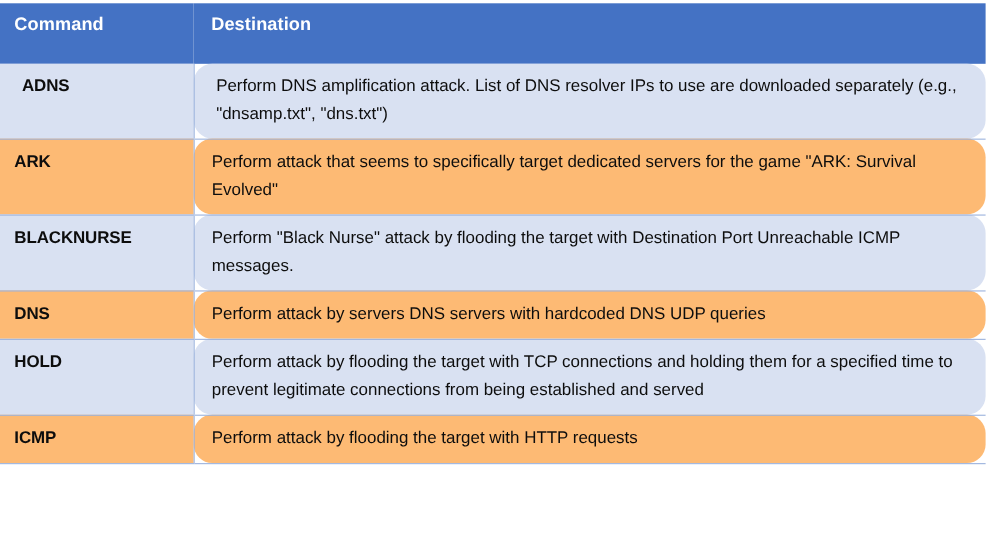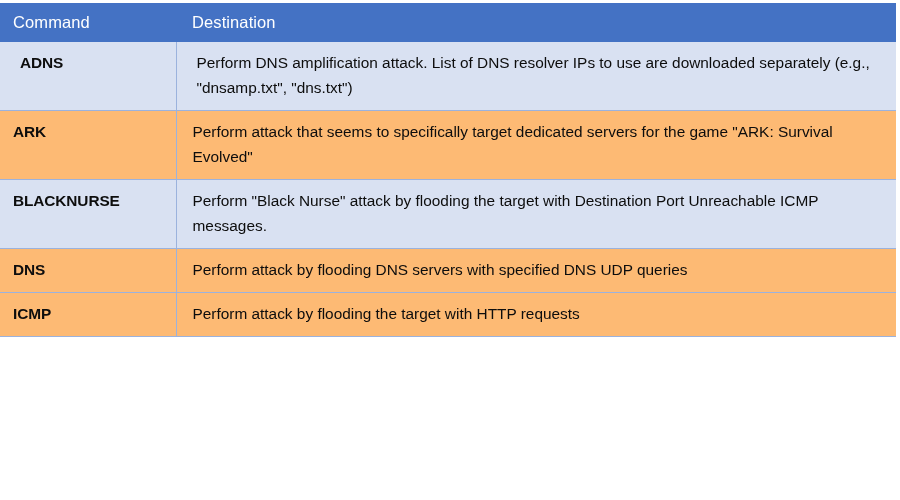--- a/index.html
+++ b/index.html
@@ -28,23 +28,23 @@
     table-layout: fixed;
   }
 
   table.cmd-table col.col-command { width: 176px; }
   table.cmd-table col.col-description { width: 720px; }
 
   thead th {
     background: #4472C4;
     color: #ffffff;
     font-size: 16.5px;
-    font-weight: normal;
+    font-weight: bold;
     text-align: left;
-    padding: 9px 0 10px 13px;
+    padding: 9px 0 26px 13px;
     border: none;
     letter-spacing: 0.1px;
     height: 20px;
     vertical-align: middle;
   }
   thead th.th-description {
     padding-left: 16px;
   }
 
   tbody td {
@@ -59,20 +59,21 @@
   tbody td.cell-command {
     font-weight: bold;
     padding: 9px 4px 9px 13px;
     white-space: nowrap;
     letter-spacing: -0.1px;
   }
 
   tbody td.cell-description {
     padding: 9px 12px 9px 16px;
     border-left: 1.2px solid #9BB2DD;
+    border-radius: 17px;
   }
 
   tbody tr.row-tint td { background: #D9E1F2; }
   tbody tr.row-plain td { background: #fdba74; }
 
   
   tbody tr:first-child td { border-top: none; padding-left: 20px; }
 </style>
 </head>
 <body>
@@ -97,21 +98,25 @@
         <tr class="row-plain">
           <td class="cell-command">ARK</td>
           <td class="cell-description">Perform attack that seems to specifically target dedicated servers for the game "ARK: Survival Evolved"</td>
         </tr>
         <tr class="row-tint">
           <td class="cell-command">BLACKNURSE</td>
           <td class="cell-description">Perform "Black Nurse" attack by flooding the target with Destination Port Unreachable ICMP messages.</td>
         </tr>
         <tr class="row-plain">
           <td class="cell-command">DNS</td>
-          <td class="cell-description">Perform attack by flooding DNS servers with specified DNS UDP queries</td>
+          <td class="cell-description">Perform attack by servers DNS servers with hardcoded DNS UDP queries</td>
+        </tr>
+        <tr class="row-tint">
+          <td class="cell-command">HOLD</td>
+          <td class="cell-description">Perform attack by flooding the target with TCP connections and holding them for a specified time to prevent legitimate connections from being established and served</td>
         </tr>
         <tr class="row-plain">
           <td class="cell-command">ICMP</td>
           <td class="cell-description">Perform attack by flooding the target with HTTP requests</td>
         </tr>
       </tbody>
   </table>
 </div>
 
 </body></html>

